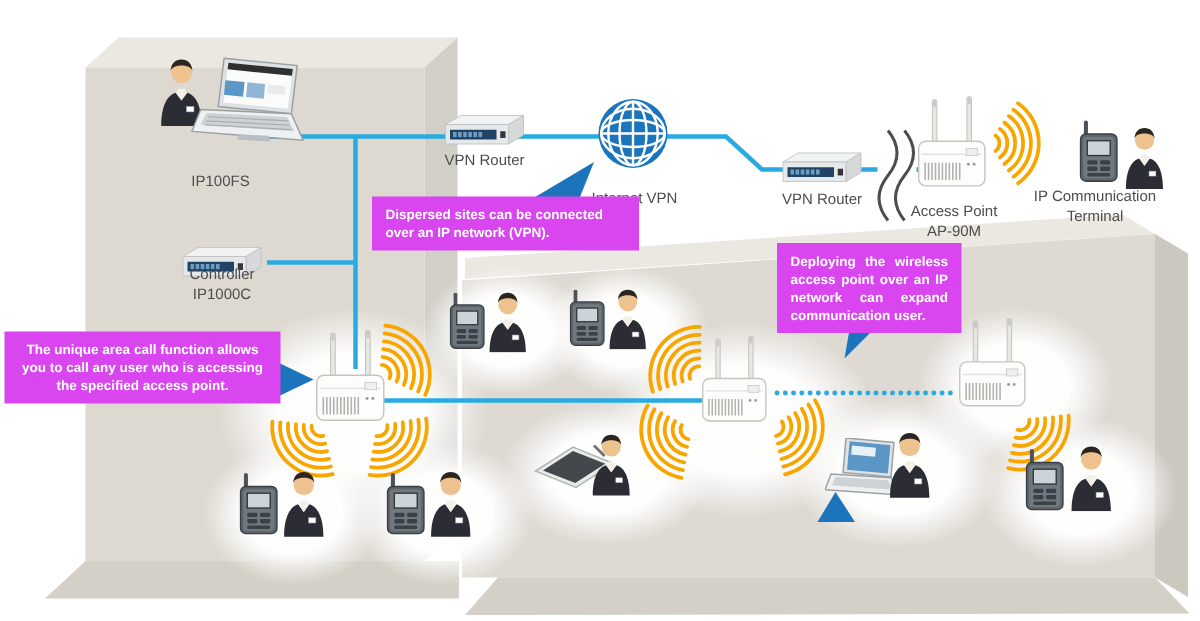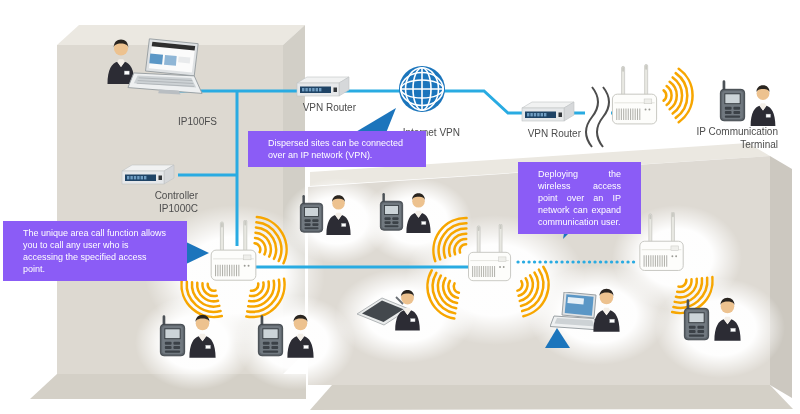--- a/index.html
+++ b/index.html
@@ -5,23 +5,23 @@
   html,body{margin:0;padding:0;background:#fff;}
   .stage{position:relative;width:800px;height:414px;overflow:hidden;background:#fff;
          font-family:"Liberation Sans","DejaVu Sans",sans-serif;}
   svg.bg{position:absolute;left:0;top:0;z-index:1;}
   .glow{position:absolute;z-index:3;border-radius:50%;
         background:radial-gradient(ellipse closest-side,rgba(255,255,255,.97) 55%,rgba(255,255,255,0) 100%);}
   svg.lines{position:absolute;left:0;top:0;z-index:4;}
   .wave{position:absolute;width:42px;height:63px;z-index:5;transform-origin:0 31.5px;}
   .dev{position:absolute;z-index:6;}
   .lbl{position:absolute;z-index:8;font-size:10px;line-height:12.5px;color:#4d4d4d;
-       text-align:right;white-space:nowrap;}
-  .callout{position:absolute;z-index:20;background:#8b5cf6;color:#fff;font-weight:normal;
-           font-size:9px;line-height:12px;padding:6px 20px;box-sizing:border-box;}
+       text-align:center;white-space:nowrap;}
+  .callout{position:absolute;z-index:20;background:#d946ef;color:#fff;font-weight:bold;
+           font-size:9px;line-height:12px;padding:6px 9px;box-sizing:border-box;}
   .pointer{position:absolute;z-index:19;}
   .just{text-align:justify;}
 </style>
 </head>
 <body>
 
 <div class="stage">
 
   <svg width="0" height="0" style="position:absolute">
     <defs>
@@ -268,42 +268,46 @@
   <svg class="dev" style="left:683px;top:298px;" width="27" height="44">
       <use href="#sym-radio"></use>
     </svg>
   <svg class="dev" style="left:711px;top:294px;" width="33" height="47">
       <use href="#sym-person"></use>
     </svg>
 
   <div class="lbl" style="left:77px;top:116px;width:140px;">
     <div>IP100FS</div>
   </div>
-  <div class="lbl" style="left:98px;top:190px;width:100px;">
+  <div class="lbl" style="left:98px;top:178px;width:100px;">
     <div>Controller</div>
     <div>IP1000C</div>
   </div>
   <div class="lbl" style="left:290px;top:102px;width:66px;">VPN Router</div>
   <div class="lbl" style="left:386px;top:127px;width:74px;">Internet VPN</div>
   <div class="lbl" style="left:515px;top:128px;width:66px;">VPN Router</div>
+  <div class="lbl" style="left:605px;top:136px;width:62px;">
+    <div>Access Point</div>
+    <div>AP-90M</div>
+  </div>
   <div class="lbl" style="left:682px;top:126px;width:96px;">
     <div>IP Communication</div>
     <div>Terminal</div>
   </div>
 
   <svg class="pointer" style="left:352px;top:106px;" width="48" height="30">
     <polygon points="44,2 2,27 34,27" fill="#1c75bc"></polygon>
     </svg>
   <svg class="pointer" style="left:556px;top:208px;" width="40" height="34">
     <polygon points="7,31 12,2 36,2" fill="#1c75bc"></polygon>
     </svg>
   <svg class="pointer" style="left:182px;top:238px;" width="30" height="30">
     <polygon points="27,15 2,3 2,27" fill="#1c75bc"></polygon>
     </svg>
   <svg class="pointer" style="left:540px;top:326px;" width="36" height="24">
     <polygon points="17,2 5,22 30,22" fill="#1c75bc"></polygon>
     </svg>
 
   <div class="callout" style="left:248px;top:131px;width:178px;">Dispersed sites can be connected over an IP network (VPN).</div>
   <div class="callout just" style="left:518px;top:162px;width:123px;">Deploying the wireless access point over an IP network can expand communication user.</div>
-  <div class="callout" style="left:3px;top:221px;width:184px;">The unique area call function allows you to call any user who is accessing the specified access point.</div>
+  <div class="callout" style="left:3px;top:221px;width:184px;text-align:center;">The unique area call function allows you to call any user who is accessing the specified access point.</div>
 
 </div>
 
 </body></html>

